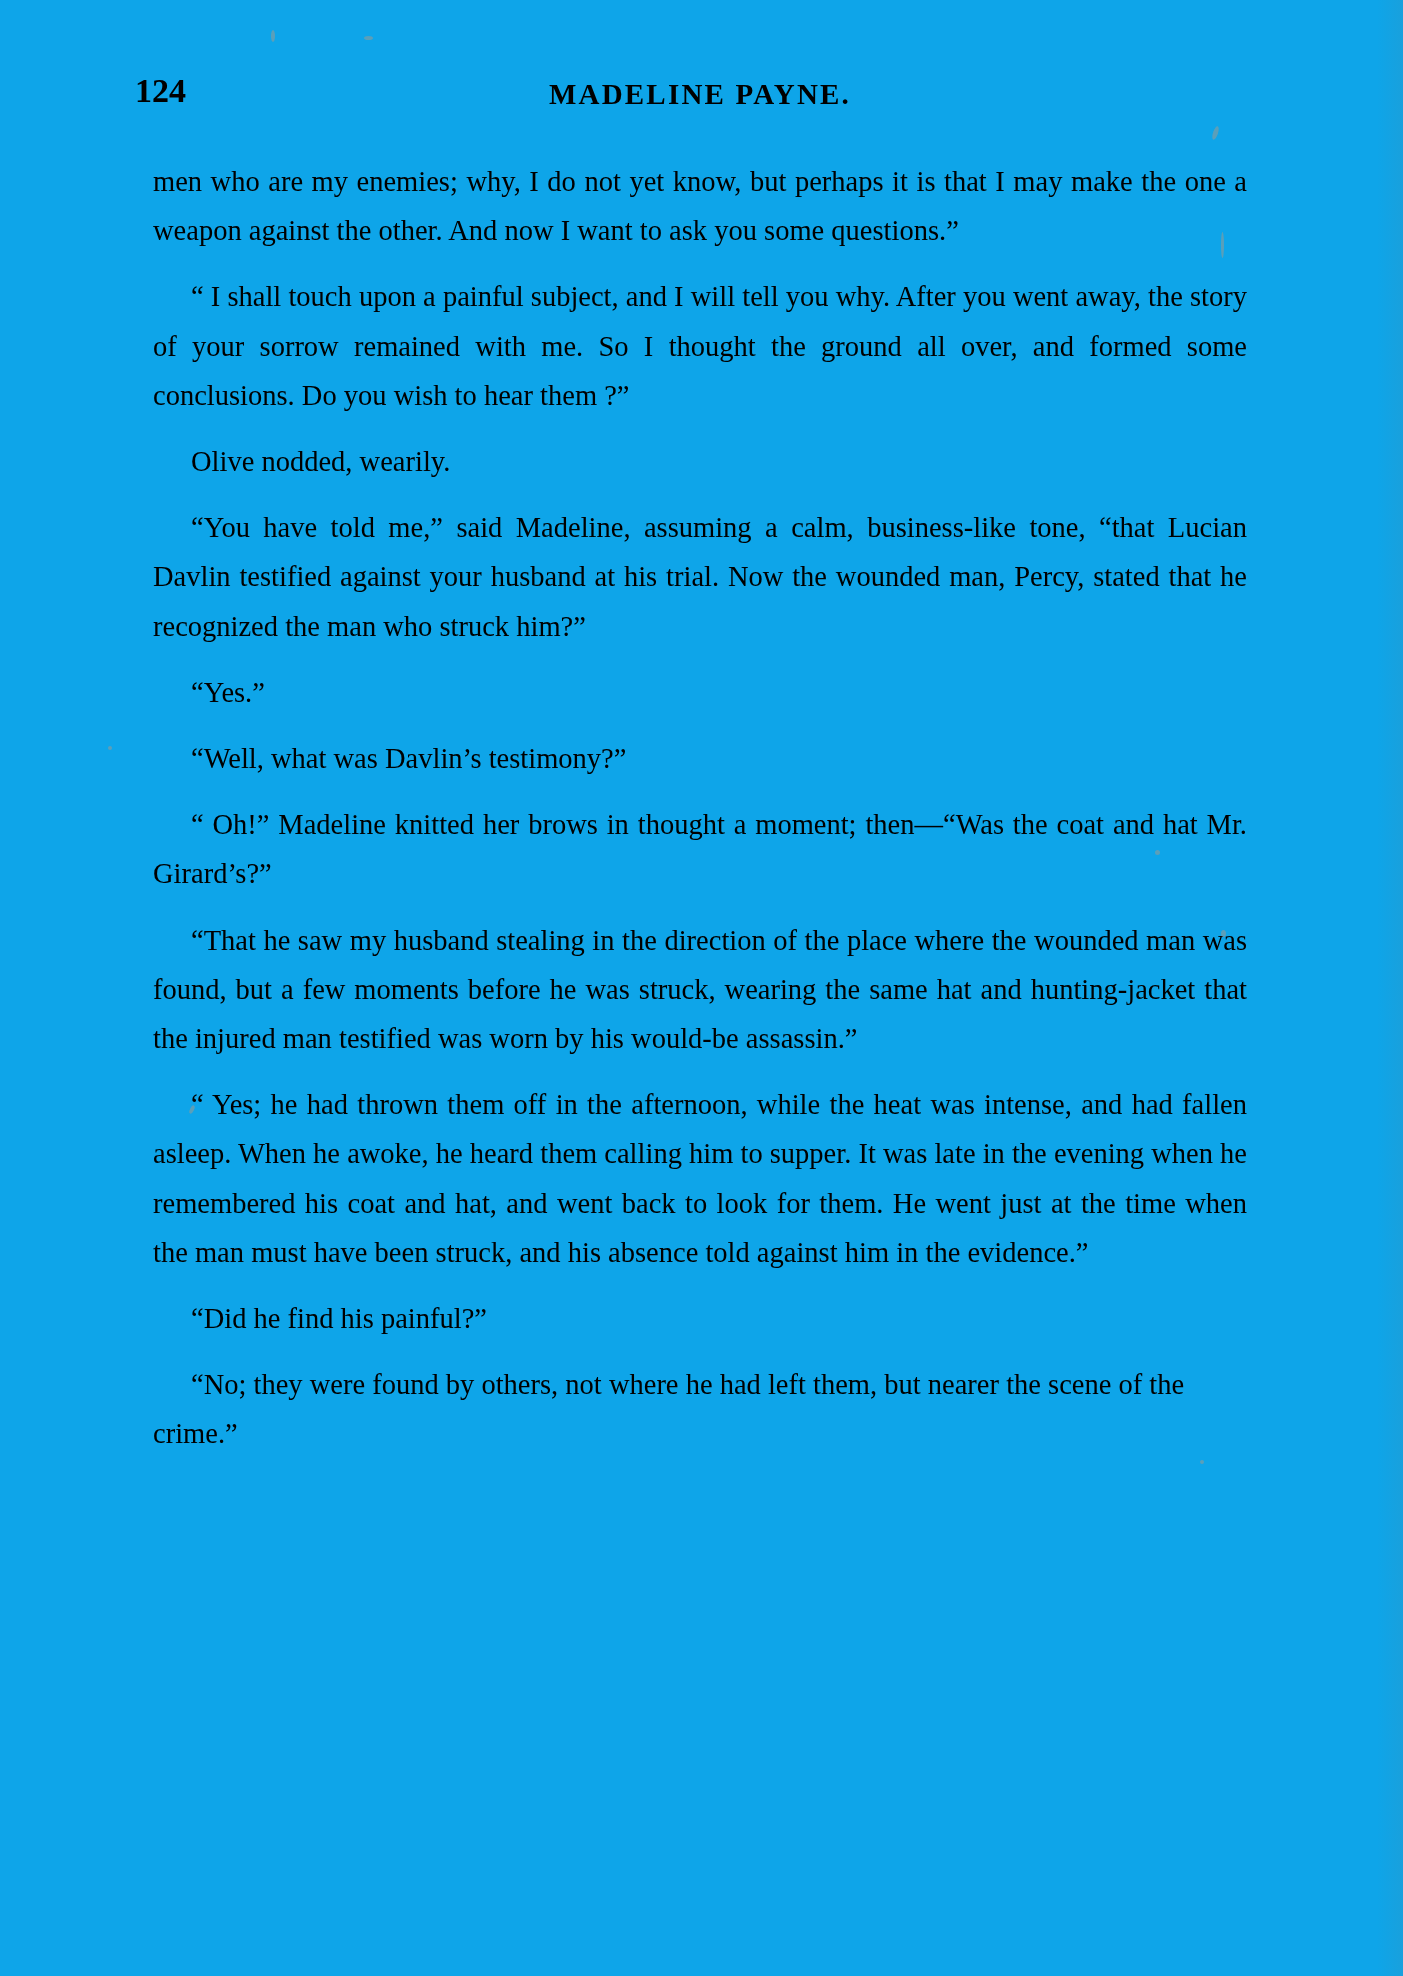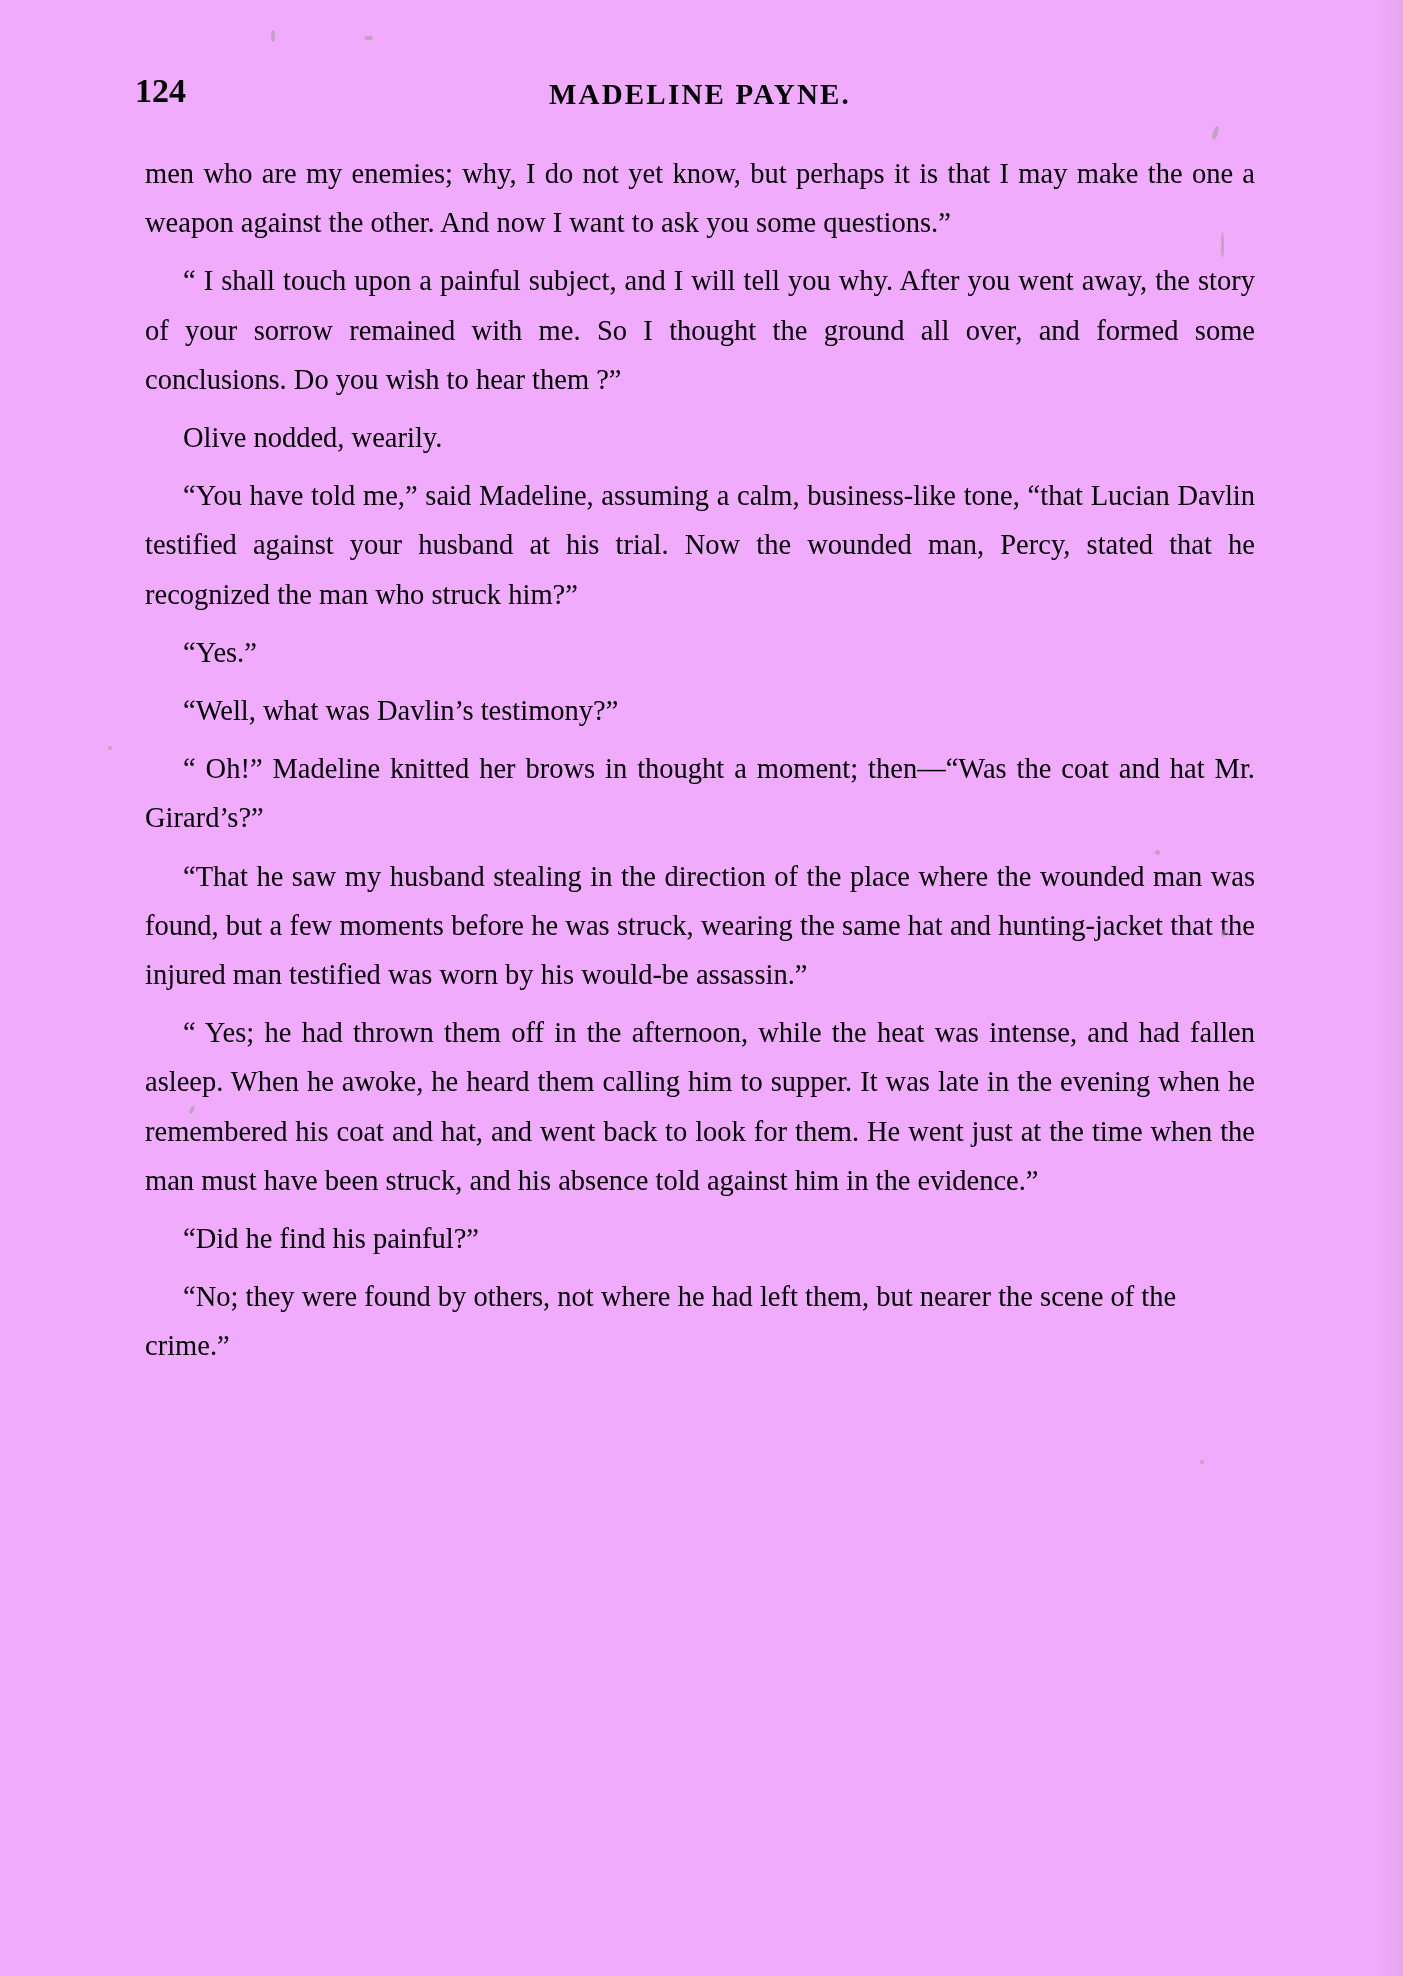--- a/index.html
+++ b/index.html
@@ -13,21 +13,21 @@
     font-family: "Liberation Serif", serif;
     color: #000000;
     position: relative;
     overflow: hidden;
   }
   .page {
     position: absolute;
     top: 0; left: 0;
     width: 1403px;
     height: 1976px;
-    background: #f0abfc;
+    background: #0ea5e9;
   }
   .page-header {
     position: absolute;
     top: 72px;
     left: 135px;
     width: 1130px;
     height: 40px;
   }
   .folio {
     position: absolute;
@@ -53,21 +53,21 @@
     position: absolute;
     top: 140px;
     left: 136px;
     width: 1128px;
     font-size: 28.5px;
     line-height: 49.2px;
     text-align: justify;
     font-family: "Liberation Serif", serif;
   }
   .para {
-    margin: 9px;
+    margin: 17px;
     text-indent: 38px;
     text-align: justify;
     text-justify: inter-word;
   }
   .para.noindent {
     text-indent: 0;
   }
   .para:last-child {
     text-align: left;
   }

